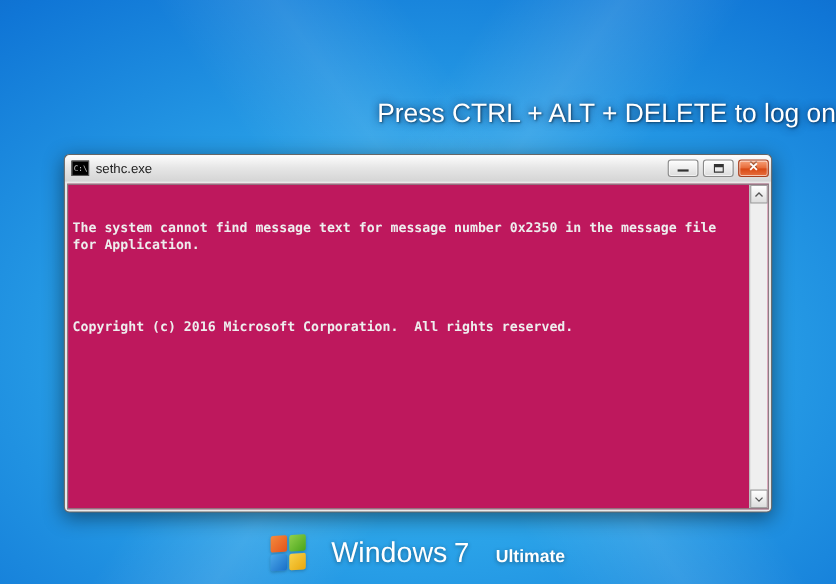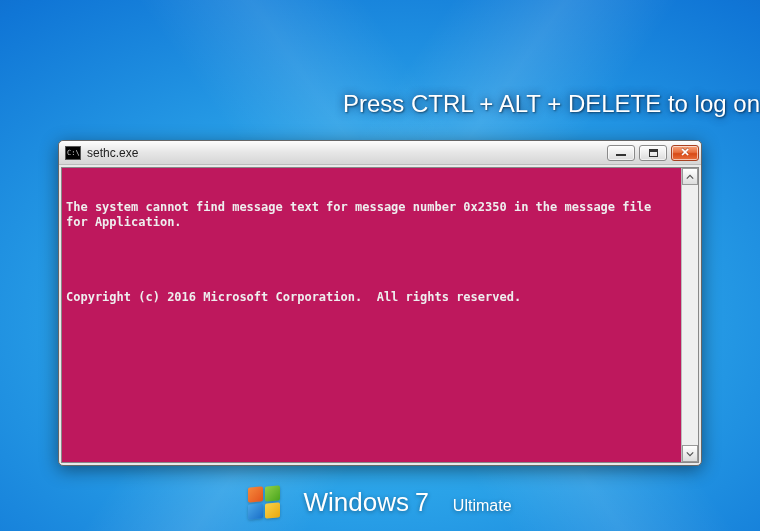--- a/index.html
+++ b/index.html
@@ -95,21 +95,21 @@
     position: absolute; width: 15px; height: 15px; border-radius: 2px;
     transform: skewY(-4deg);
     box-shadow: 0 1px 3px rgba(0,0,0,0.25);
   }
   .flag .p1 { background: linear-gradient(135deg,#f58a3c,#e3531c); left:0; top:1px;}
   .flag .p2 { background: linear-gradient(135deg,#8fd04a,#4aa51c); left:17px; top:0;}
   .flag .p3 { background: linear-gradient(135deg,#4aa7e8,#1a6fc8); left:0; top:18px;}
   .flag .p4 { background: linear-gradient(135deg,#f9d24a,#e8a80f); left:17px; top:17px;}
   .brand-text { font-size: 26px; display:flex; align-items:baseline; gap:4px;}
   .brand-text .seven { font-size: 25px; font-weight:300; margin-left:2px; }
-  .brand-text .edition { font-size: 16px; font-weight:400; margin-left:20px;}
+  .brand-text .edition { font-size: 16px; font-weight:700; margin-left:20px;}
   .brand-text span { color:#fff; text-shadow: 0 1px 4px rgba(0,0,0,0.4);}
 </style>
 </head>
 <body>
 
 <div class="desktop">
 
   <div class="logon-text">Press CTRL + ALT + DELETE to log on</div>
 
   <div class="win">

